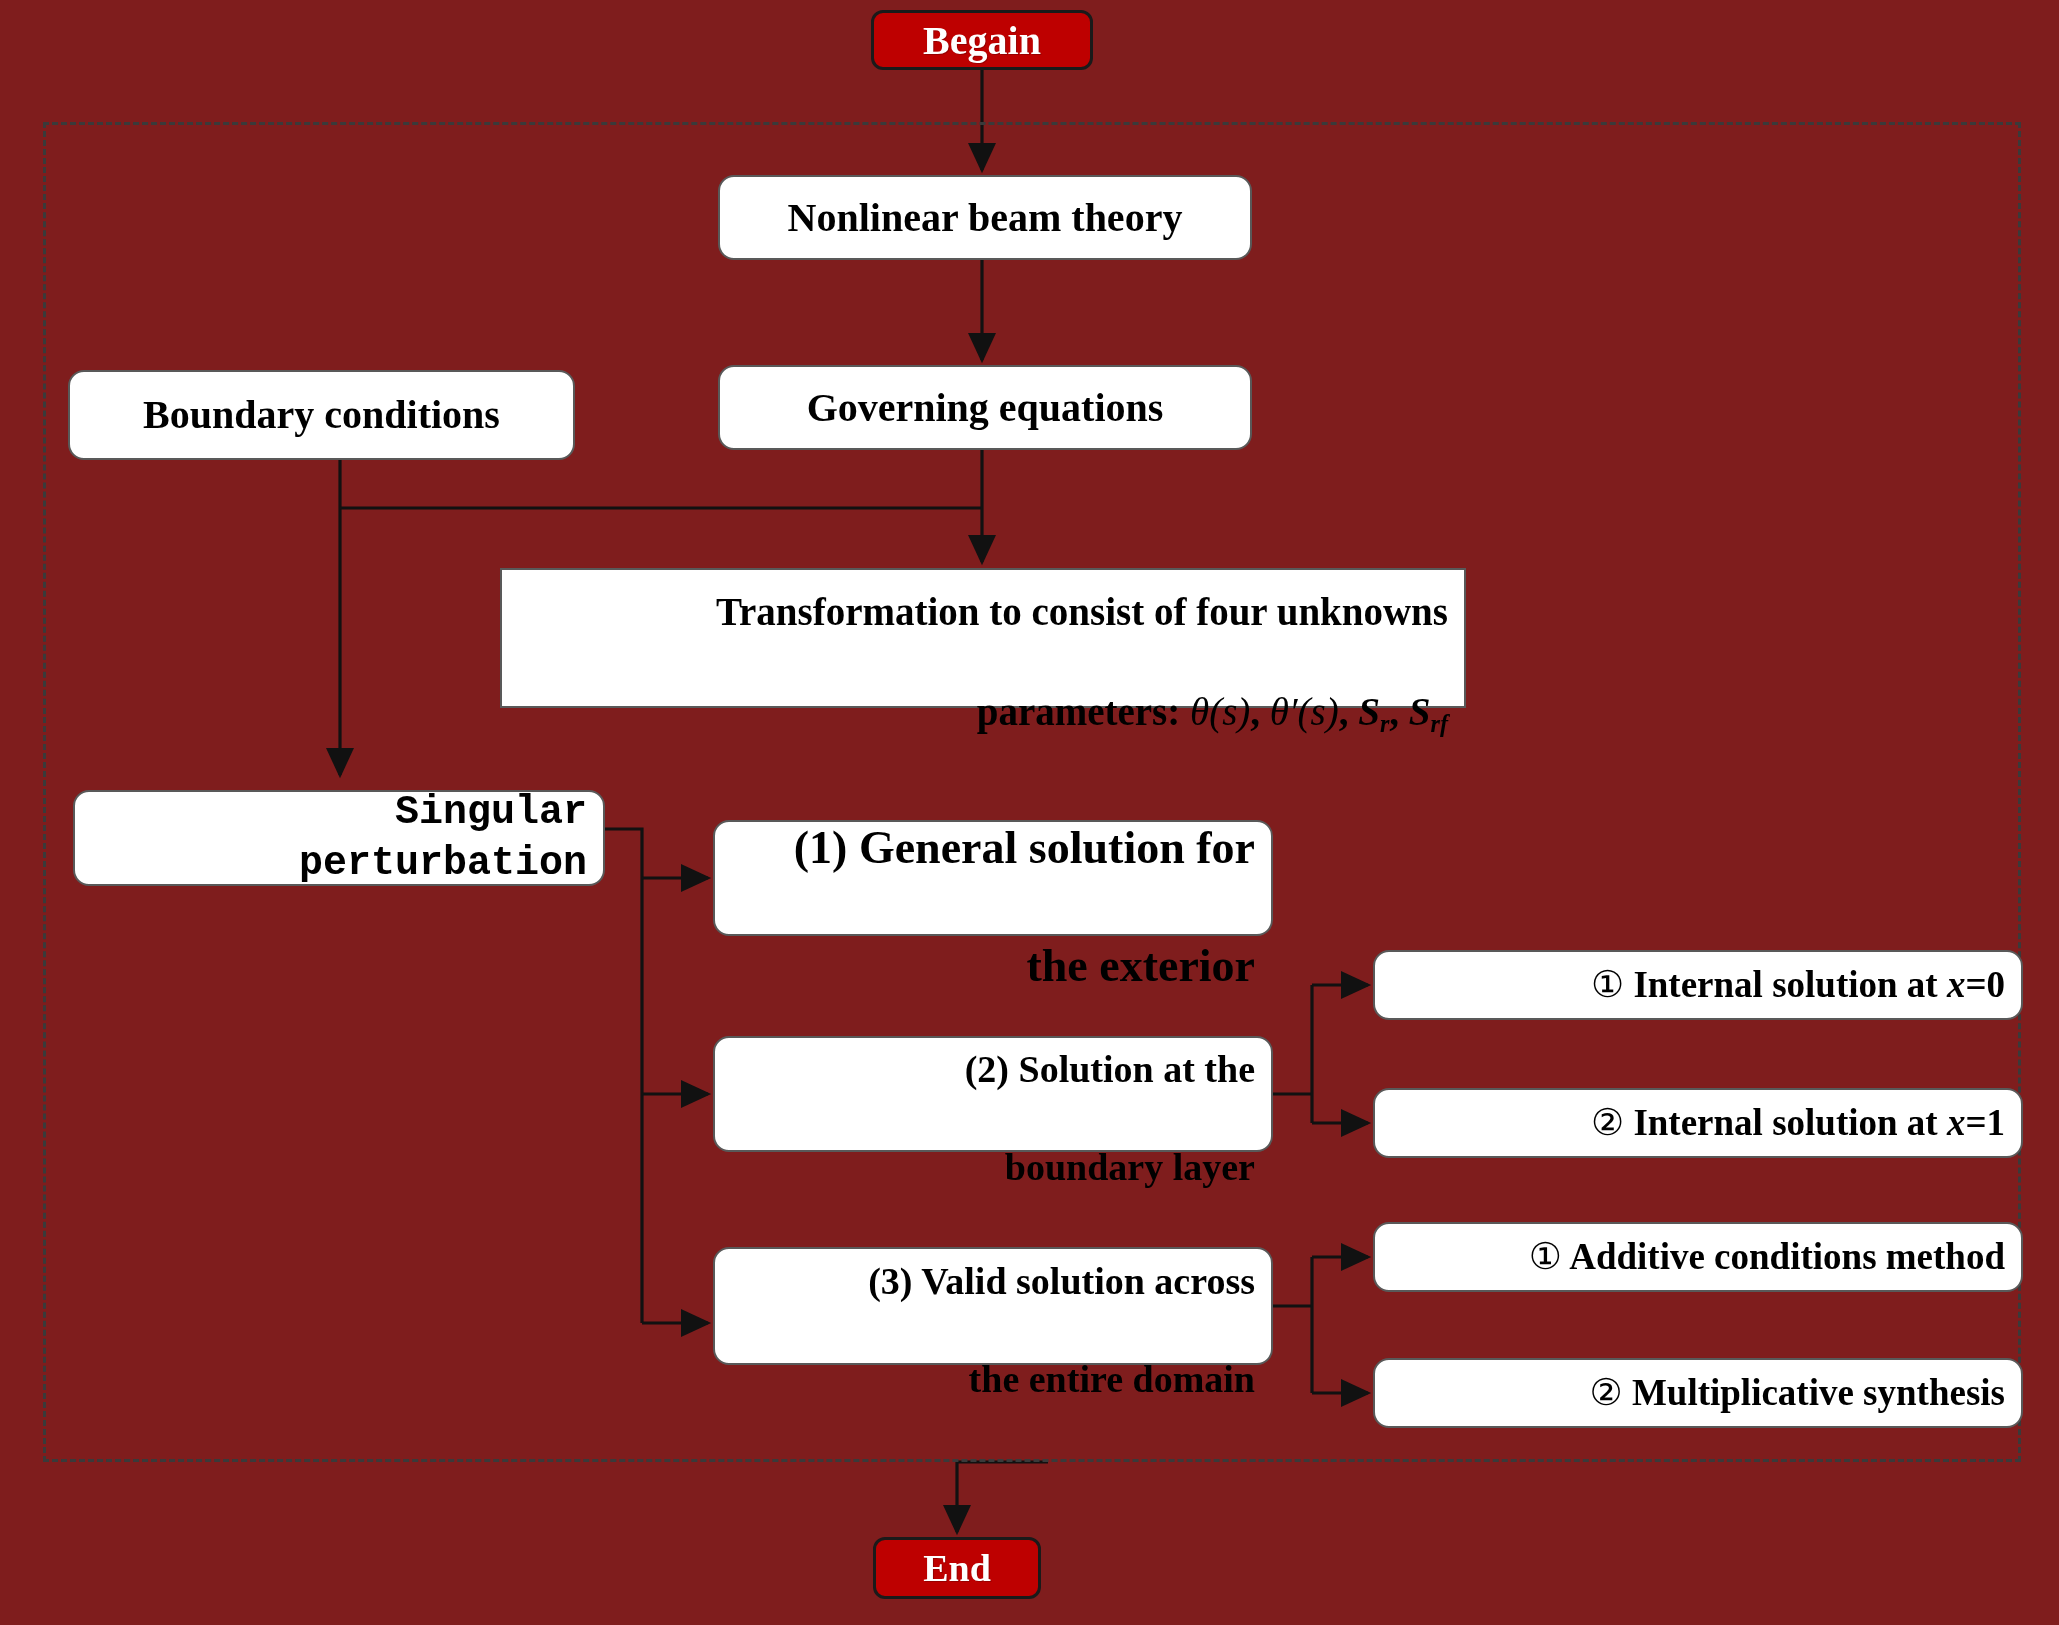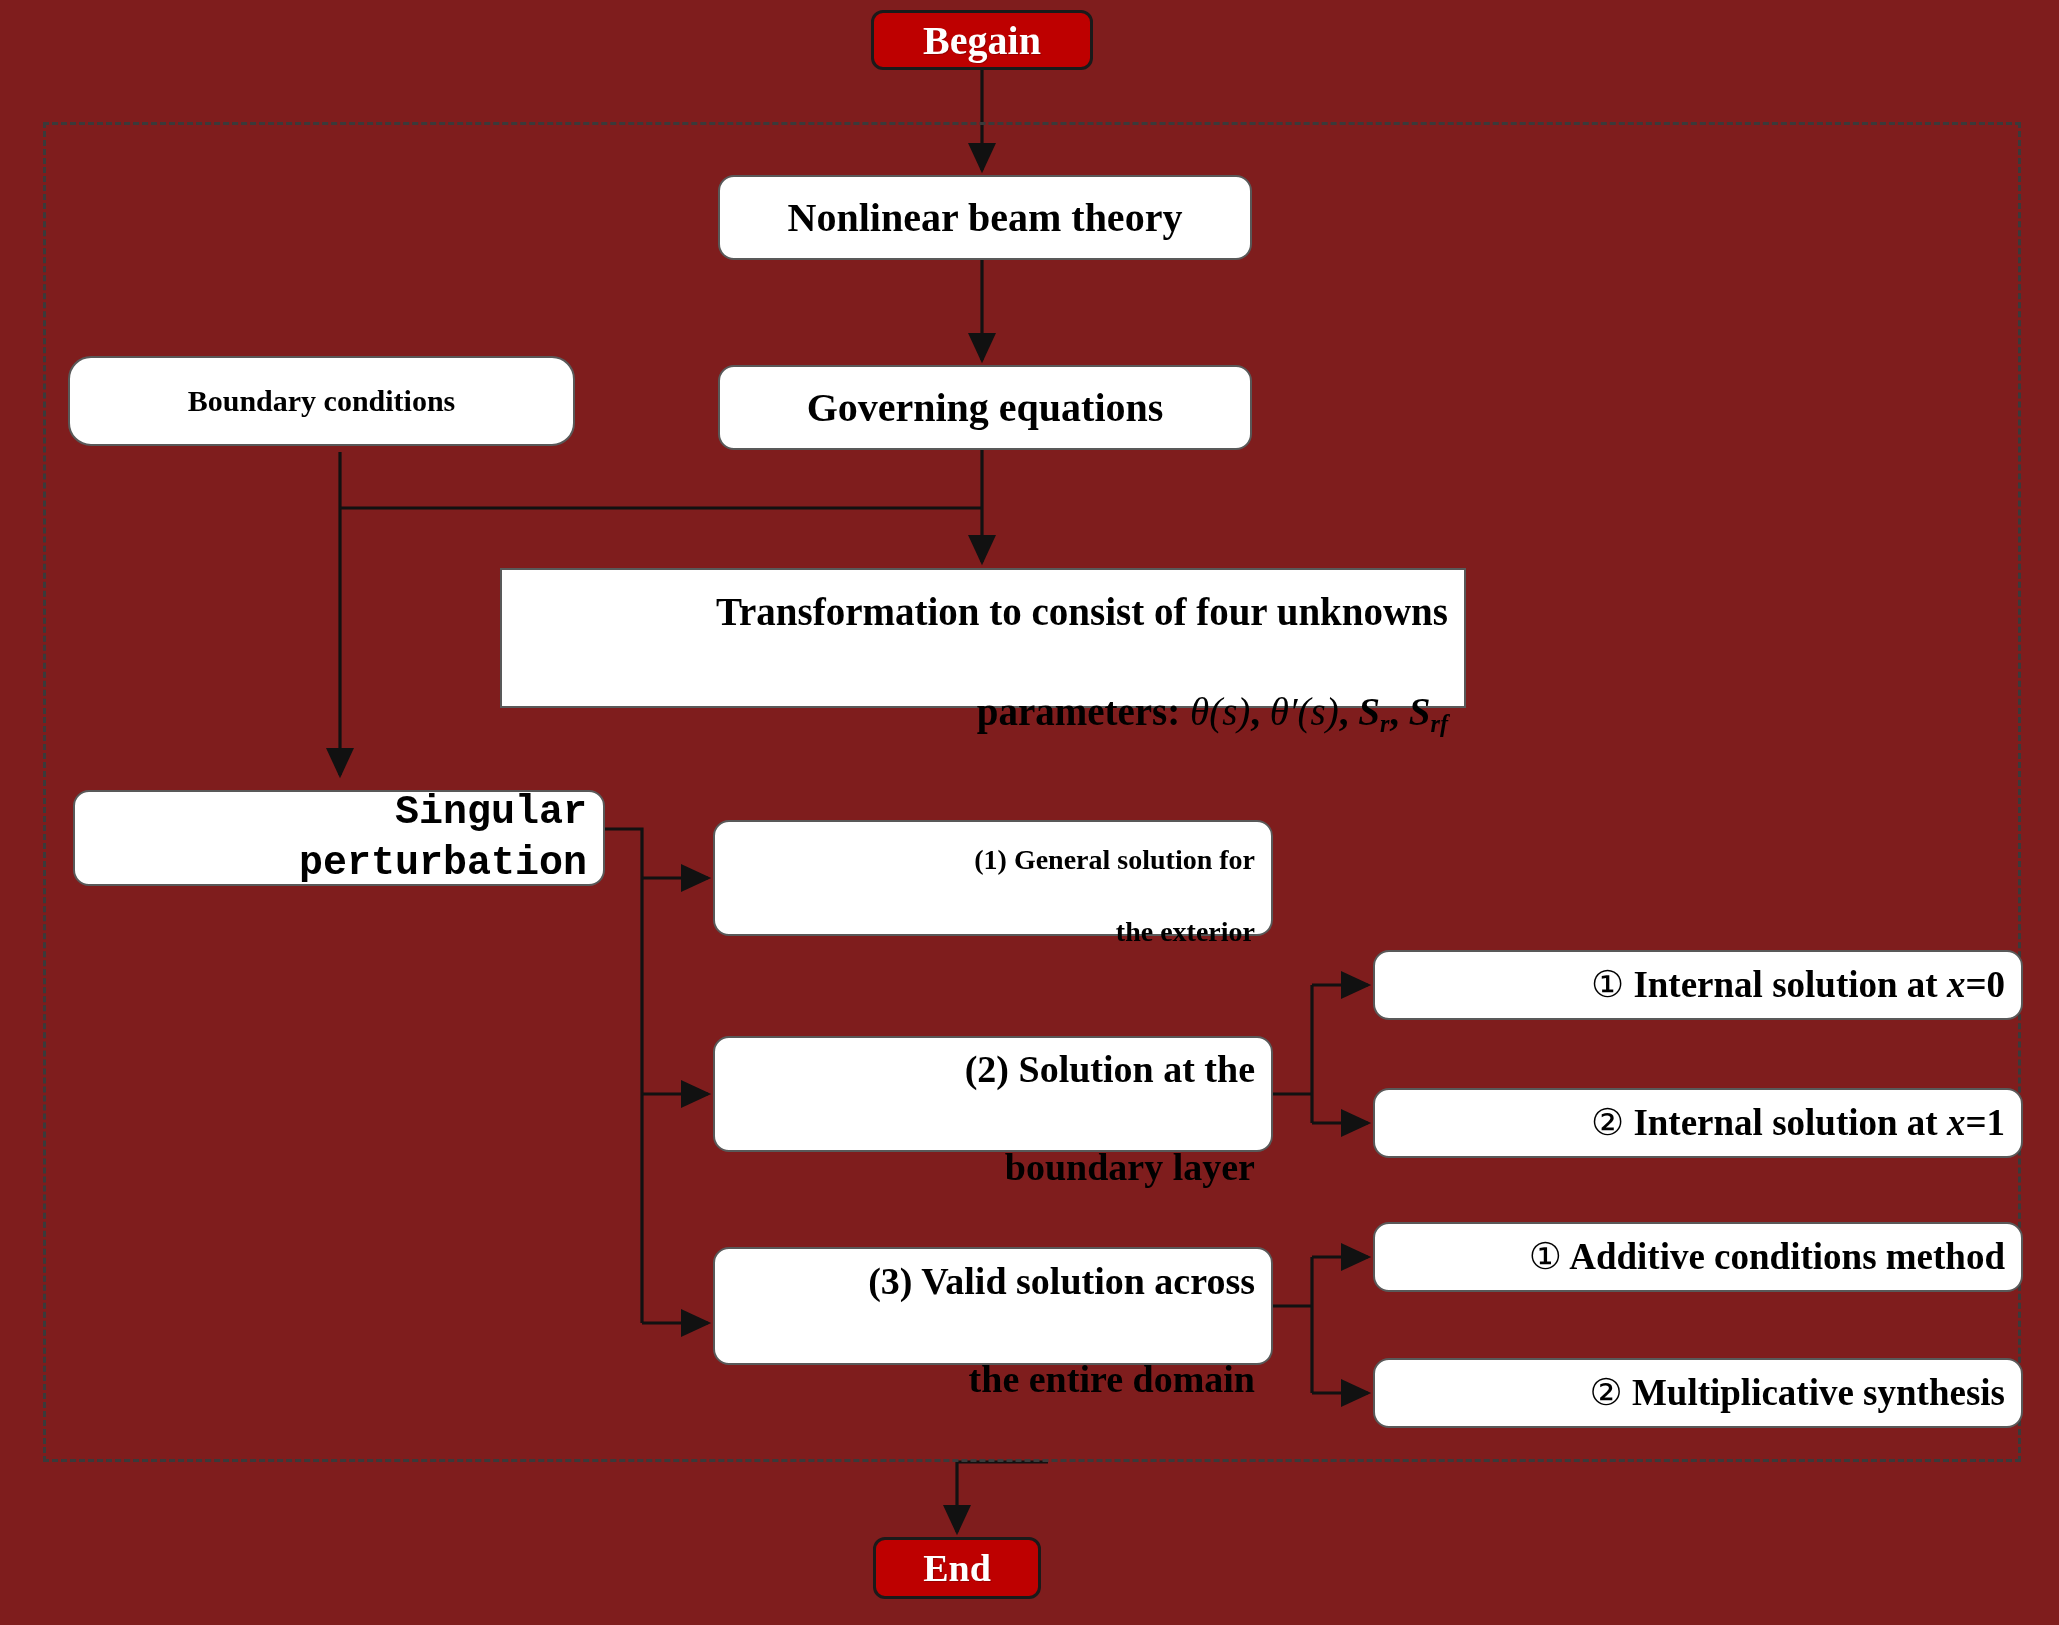--- a/index.html
+++ b/index.html
@@ -71,25 +71,25 @@
     border: 3px dashed #3a3a3a;
     z-index: 1;
   }
 
   
   #begain       { left: 871px;  top: 10px;   width: 222px; height: 60px;  font-size: 40px; }
   #end-node     { left: 873px;  top: 1537px; width: 168px; height: 62px;  font-size: 38px; text-align: center; }
 
   #n-beam       { left: 718px;  top: 175px;  width: 534px; height: 85px;  font-size: 40px; }
   #n-gov        { left: 718px;  top: 365px;  width: 534px; height: 85px;  font-size: 40px; }
-  #n-bc         { left: 68px;   top: 356px;  width: 507px; height: 90px;  font-size: 30px; border-radius: 23px; }
+  #n-bc         { left: 68px;   top: 370px;  width: 507px; height: 90px;  font-size: 40px; }
   #n-transform  { left: 500px;  top: 568px;  width: 966px; height: 140px; font-size: 39px; }
   #n-singular   { left: 73px;   top: 790px;  width: 532px; height: 96px;  font-size: 40px; font-family: Liberation Mono, monospace; }
 
-  #n-s1         { left: 713px;  top: 820px;  width: 560px; height: 116px; font-size: 28px; padding-left: 16px; }
+  #n-s1         { left: 713px;  top: 820px;  width: 560px; height: 116px; font-size: 46px; padding-left: 16px; }
   #n-s2         { left: 713px;  top: 1036px; width: 560px; height: 116px; font-size: 38px; }
   #n-s3         { left: 713px;  top: 1247px; width: 560px; height: 118px; font-size: 38px; }
 
   #n-i1         { left: 1373px; top: 950px;  width: 650px; height: 70px;  font-size: 37px; }
   #n-i2         { left: 1373px; top: 1088px; width: 650px; height: 70px;  font-size: 37px; }
   #n-a1         { left: 1373px; top: 1222px; width: 650px; height: 70px;  font-size: 37px; }
   #n-a2         { left: 1373px; top: 1358px; width: 650px; height: 70px;  font-size: 37px; }
 
   
   .mi  { font-family: "Liberation Serif", "DejaVu Serif", serif; font-style: italic; font-weight: normal; }

